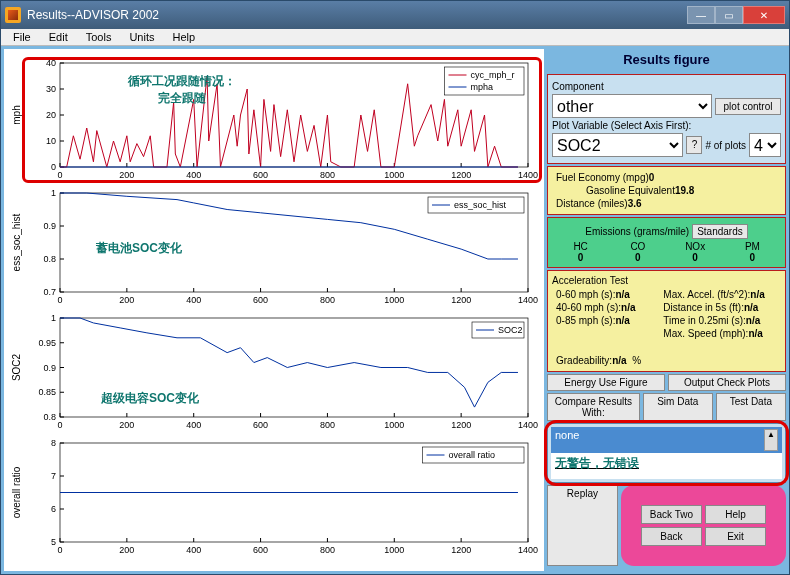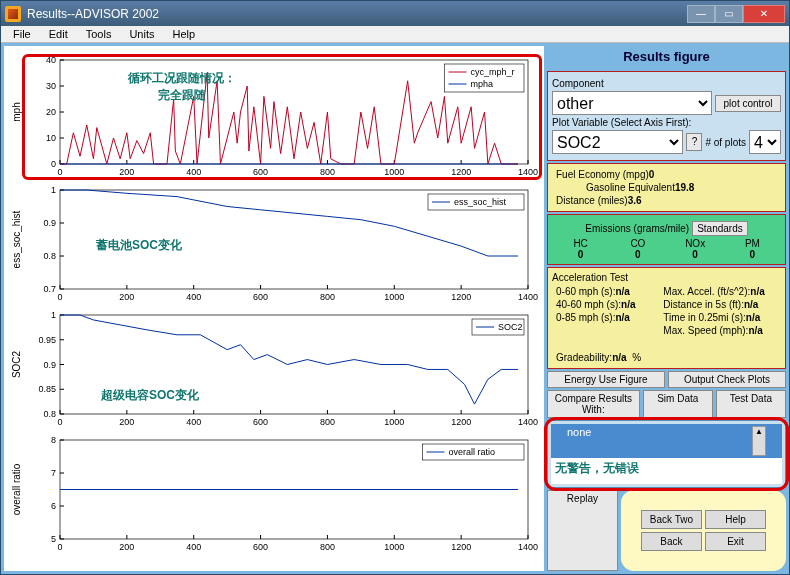--- a/index.html
+++ b/index.html
@@ -31,26 +31,26 @@
 .row label { white-space: nowrap; }
 select, input { font-size: 16px; border: 1px solid #888; background: #fff; height: 24px; }
 .btn { background: #e8e8e8; border: 1px solid #888; padding: 2px 6px; font-size: 10px; cursor: default; text-align: center; }
 .btn.small { padding: 1px 4px; }
 .metrics-row { display: flex; padding: 1px 4px; }
 .yellow .col2 { text-align: right; font-weight: bold; }
 .emiss-cols { display: flex; justify-content: space-around; text-align: center; }
 .emiss-cols > div { flex: 1; }
 .warnbox { background: #c8e0f0; border: 1px solid #5a8bb0; padding: 3px; position: relative; }
 .warnhdr { font-size: 10px; padding: 2px; }
-.warnlist { background: #4a8bd0; color: #fff; height: 34px; padding: 2px 16px; display: flex; justify-content: space-between; }
+.warnlist { background: #4a8bd0; color: #fff; height: 26px; padding: 2px 4px; display: flex; justify-content: space-between; }
 .warnlist .arrow { width: 14px; background: #ddd; color: #000; text-align: center; font-size: 8px; border: 1px solid #999; }
-.warncontent { background: #fff; height: 26px; padding: 2px 4px; }
+.warncontent { background: #fff; height: 26px; padding: 2px 4px; text-decoration: underline; }
 .btnrow { display: flex; gap: 3px; }
 .btnrow .btn { flex: 1; }
-.darkbtns { background: #fef9c3; padding: 20px; display: flex; flex-direction: column; gap: 3px; border-radius: 13px; }
+.darkbtns { background: #ec4899; padding: 20px; display: flex; flex-direction: column; gap: 3px; border-radius: 13px; }
 .darkbtns .btnrow .btn { background: #ddd; padding: 3px 0; }
 .qmark { width: 16px; height: 18px; border: 1px solid #888; background: #e8e8e8; text-align: center; line-height: 16px; }
 .axis-label { font-size: 10px; fill: #000; }
 .tick { font-size: 9px; fill: #000; }
 </style>
 </head>
 <body>
 
 <div class="window">
   <div class="titlebar">

